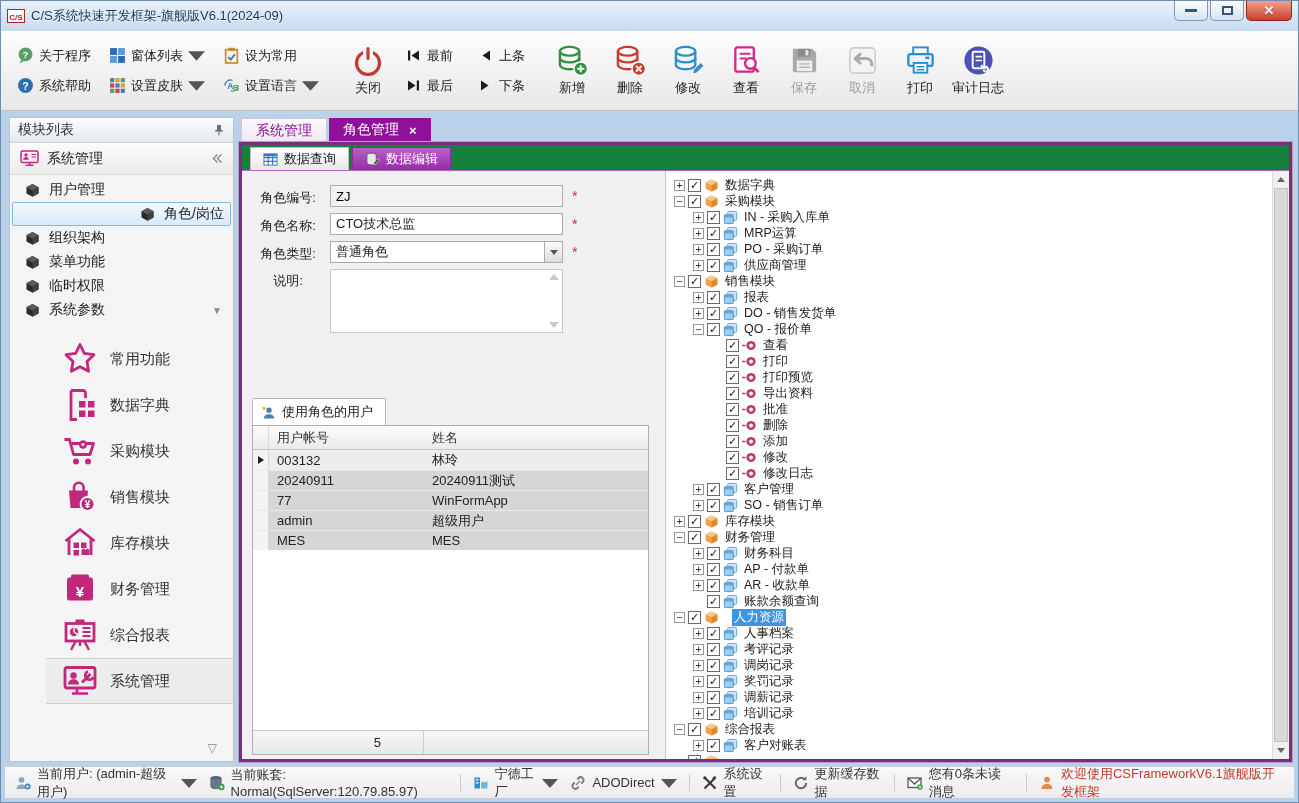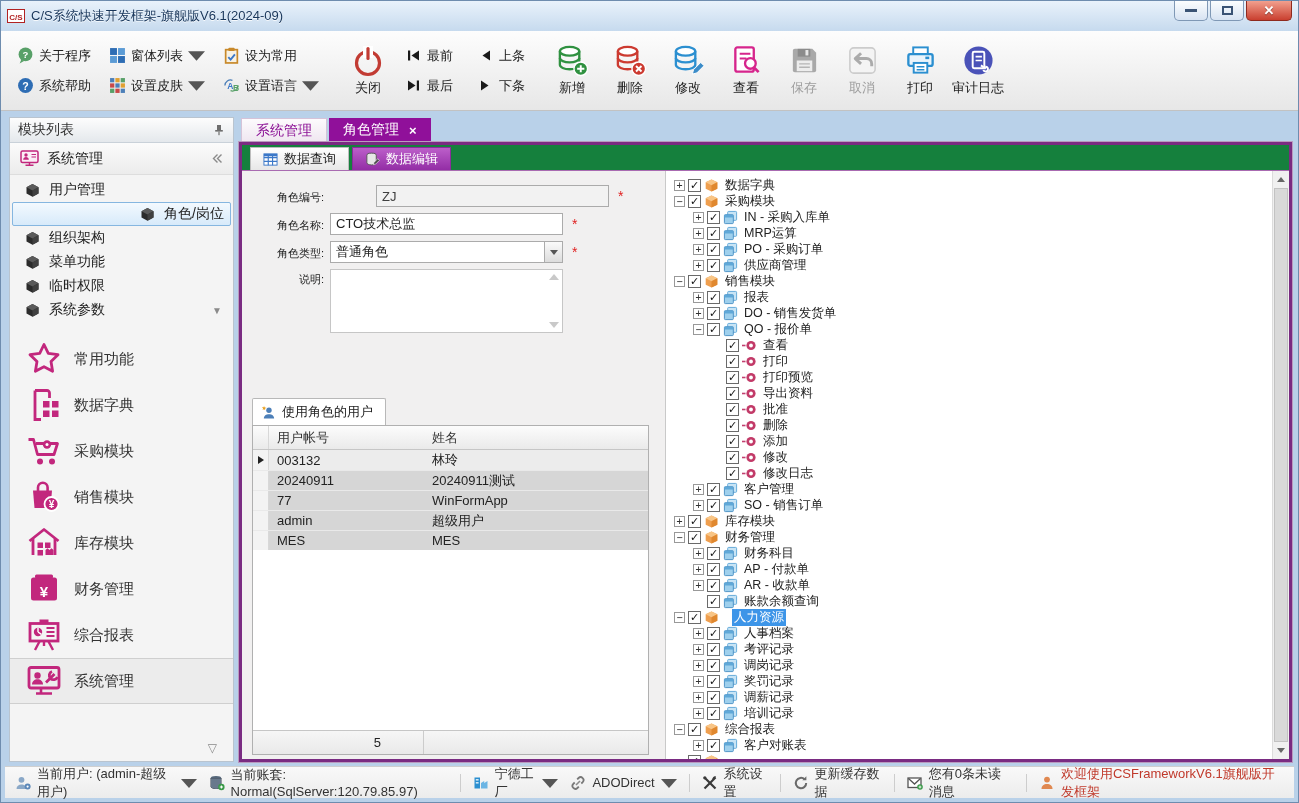--- a/index.html
+++ b/index.html
@@ -43,21 +43,21 @@
   .sb-header .icon svg { width:12px; height:12px; display:block; }
   .sb-group { height:32px; display:flex; align-items:center; gap:8px; padding:0 10px; background:linear-gradient(#fbfbfb,#ececec); border-bottom:1px solid #ddd; font-size:14px; }
   .sb-group .icon svg { width:19px; height:17px; display:block; }
   .sb-group .coll { margin-left:auto; }
   .sb-group .coll svg { width:13px; height:13px; display:block; }
   .sb-items { padding:3px 0 0 0; }
   .sb-item { height:24px; display:flex; align-items:center; gap:9px; padding:0 6px 0 12px; font-size:14px; position:relative; border:1px solid transparent; margin:0 2px; }
   .sb-item.selected { background:linear-gradient(#f3f9fe,#d7eafa); border:1px solid #85b6e0; border-radius:2px;justify-content:flex-end; }
   .sb-item .icon svg { width:15px; height:15px; display:block; }
   .sb-item .ovf { position:absolute; right:8px; color:#8a8a8a; font-size:10px; }
-  .sb-modules { margin-top:14px; flex:1; display:flex; flex-direction:column; }
+  .sb-modules { margin-top:14px; flex:1; display:flex; flex-direction:column;margin-left:36px; }
   .sb-module { height:46px; display:flex; align-items:center; gap:12px; padding:0 10px 0 16px; font-size:15px; color:#333; }
   .sb-module .icon svg { width:36px; height:36px; display:block; }
   .sb-module.selected { background:#ececec; border-top:1px solid #cfcfcf; border-bottom:1px solid #cfcfcf; }
   .sb-bottom { height:26px; display:flex; align-items:center; justify-content:flex-end; padding:0 16px; color:#8a8a8a; font-size:12px; }
 
   
   .main { flex:1; display:flex; flex-direction:column; min-width:0; }
   .doc-tabs { height:25px; display:flex; align-items:flex-end; padding-left:2px; gap:2px; flex:none; }
   .doc-tab { height:24px; display:flex; align-items:center; gap:10px; padding:0 14px; font-size:14px; }
   .doc-tab.inactive { background:linear-gradient(#fdfbfd,#efe6f0); border:1px solid #d5c3d8; border-bottom:none; color:#8b1095; }
@@ -68,23 +68,23 @@
   .sub-tab { height:23px; display:flex; align-items:center; gap:6px; padding:0 12px; font-size:13px; }
   .sub-tab.inactive { background:linear-gradient(#ffffff,#e7e7e7); border:1px solid #bdbdbd; border-bottom:none; color:#222; }
   .sub-tab.active { background:linear-gradient(#bc5fca,#932da5); color:#fff; border:1px solid #8a2d9a; border-bottom:none; }
   .sub-tab .icon svg { width:15px; height:15px; display:block; }
   .work { flex:1; display:flex; min-height:0; background:#e9e9e9; }
 
   
   .form-pane { width:424px; flex:none; background:#f1f0f0; border-right:1px solid #c9c9c9; display:flex; flex-direction:column; padding:14px 0 4px 10px; }
   .field-row { display:flex; align-items:center; margin-bottom:6px; }
   .field-row.top { align-items:flex-start; }
-  .flabel { width:78px; text-align:right; font-size:11px; flex:none; padding-right:6px; padding-top:3px; }
+  .flabel { width:78px; text-align:center; font-size:13px; flex:none; padding-right:6px; padding-top:3px; }
   .finput { width:233px; height:22px; border:1px solid #ababab; background:#fff; font-size:13px; padding:0 5px; font-family:"Liberation Sans",sans-serif; color:#222; }
-  .finput:disabled { background:#f2f2f2; color:#404040;margin-left:46px; }
+  .finput:disabled { background:#f2f2f2; color:#000000; }
   .fselect { width:233px; height:22px; border:1px solid #ababab; background:#fff; display:flex; align-items:center; }
   .fselect .val { flex:1; padding:0 5px; font-size:13px; }
   .dd-btn { width:18px; height:100%; border-left:1px solid #ababab; background:linear-gradient(#fafafa,#dcdcdc); display:flex; align-items:center; justify-content:center; }
   .tri-down { width:0; height:0; border-left:4px solid transparent; border-right:4px solid transparent; border-top:5px solid #555; }
   .ftextarea { width:233px; height:64px; border:1px solid #c6c6c6; background:#fff; position:relative; }
   .ta-arrow { position:absolute; right:2px; width:12px; height:10px; display:flex; align-items:center; justify-content:center; }
   .ta-arrow.up { top:2px; } .ta-arrow.down { bottom:2px; }
   .tri-up-g { width:0;height:0;border-left:5px solid transparent;border-right:5px solid transparent;border-bottom:6px solid #c9c9c9; }
   .tri-down-g { width:0;height:0;border-left:5px solid transparent;border-right:5px solid transparent;border-top:6px solid #c9c9c9; }
   .req { color:#e02020; margin-left:9px; font-size:14px; }

